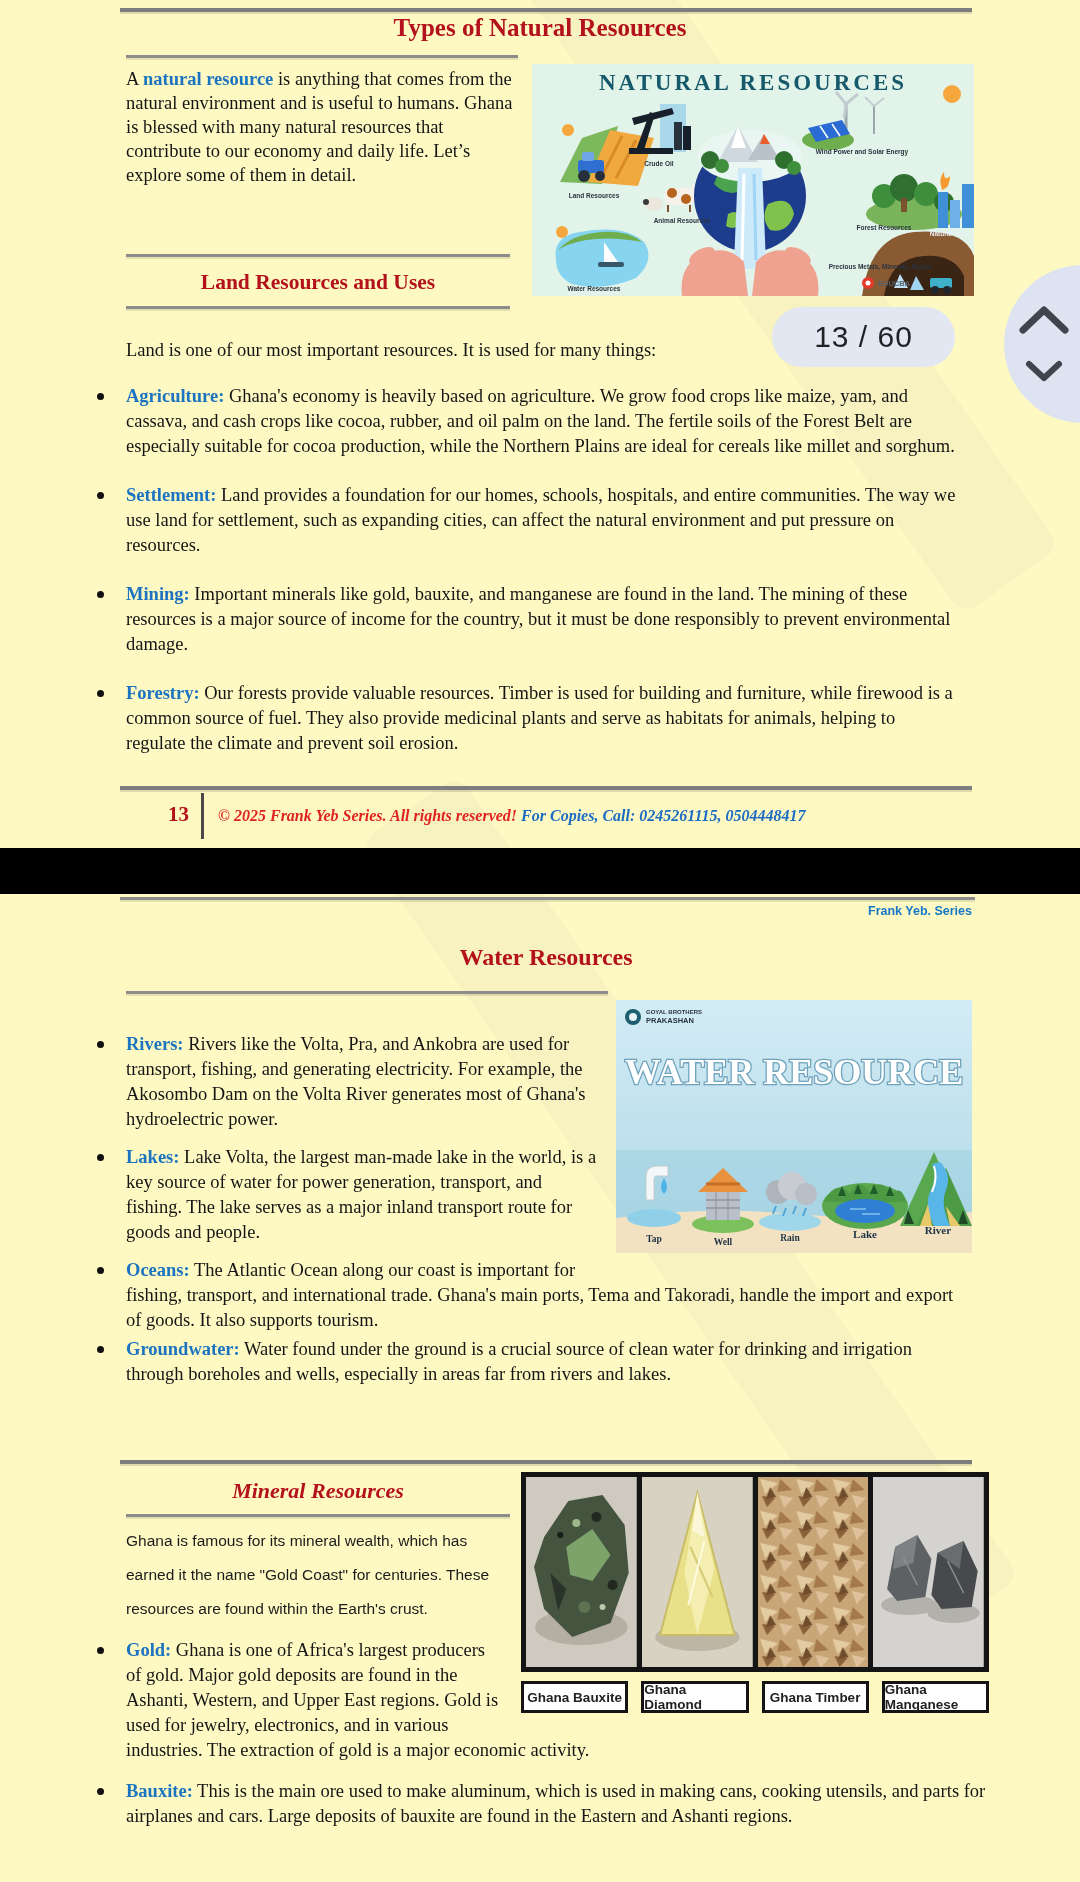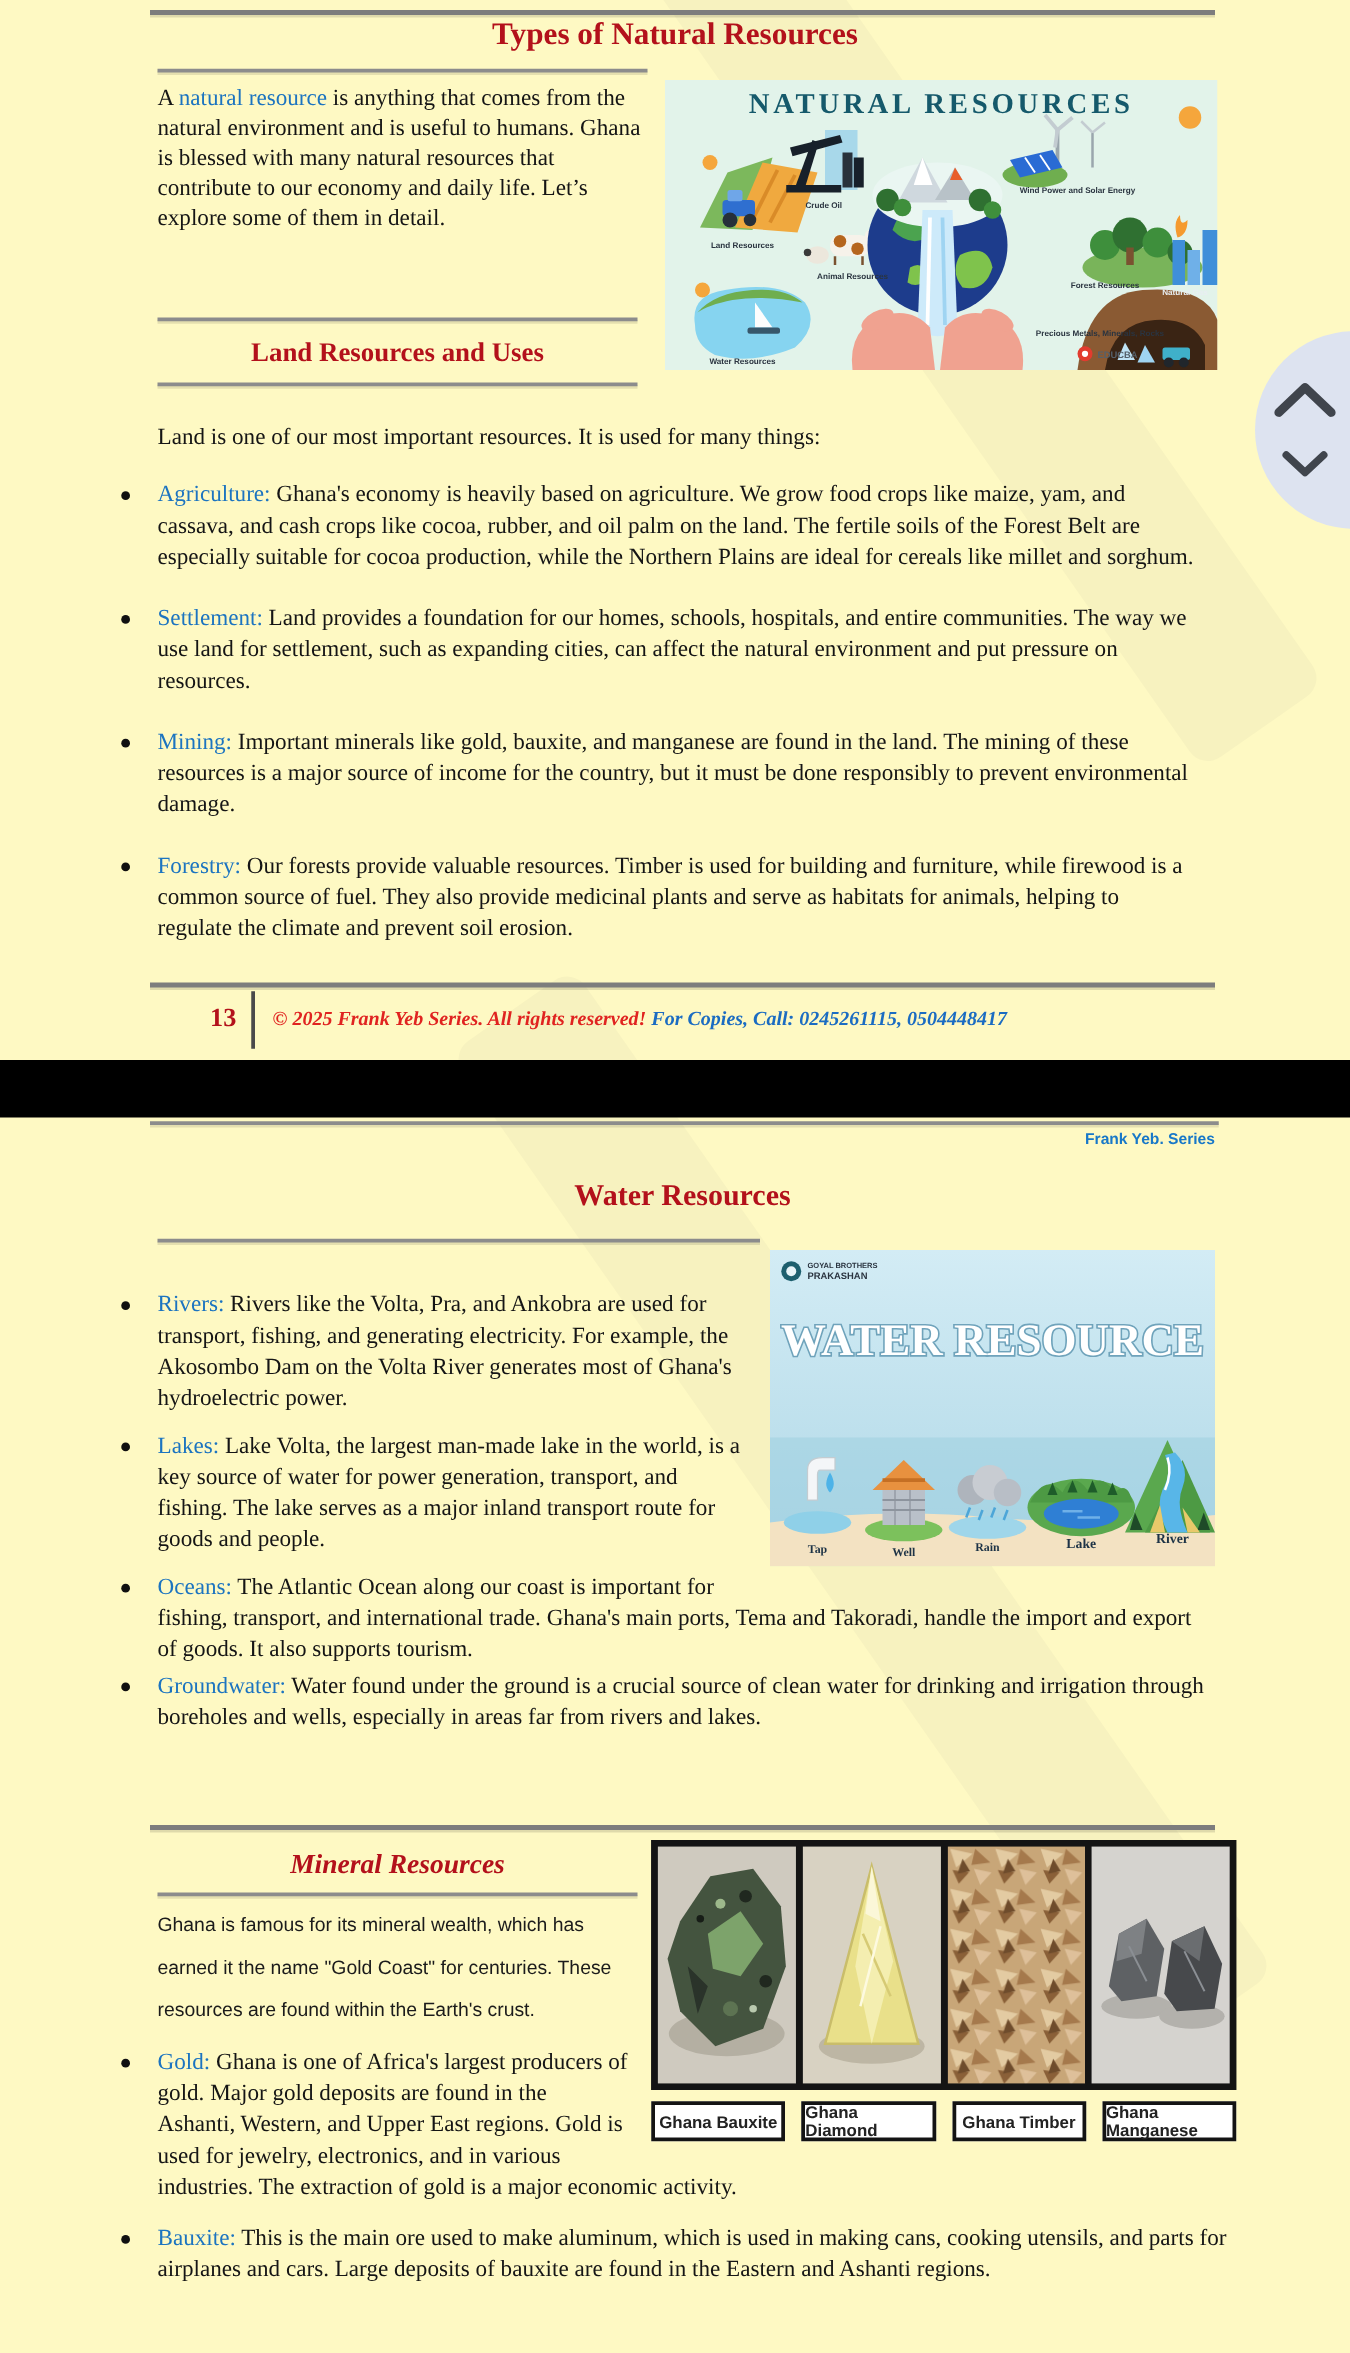--- a/index.html
+++ b/index.html
@@ -10,21 +10,21 @@
   .wm{position:absolute;background:rgba(120,120,120,0.055);transform:rotate(55deg);border-radius:18px;z-index:0;}
 
   .layer{position:absolute;z-index:1;}
 
   
   .rule{height:3px;background:#8c8c8c;box-shadow:0 2px 0 rgba(0,0,0,0.10);}
   .rule-thick{height:4px;background:#7d7d7d;box-shadow:0 2px 0 rgba(0,0,0,0.12);}
 
   h1,h2,h3,p,ul,li,figure{margin:0;padding:0;}
   .red-title{color:#b3111b;font-weight:bold;}
-  .kw{color:#1c74c0;font-weight:normal;}
+  .kw{color:#1c74c0;font-weight:bold;}
 
   .doc-text{font-size:18.5px;line-height:25px;color:#151515;}
 
   
   .h1-title{position:absolute;left:0;top:14px;width:1080px;text-align:center;font-size:25px;}
   .intro-block{position:absolute;left:126px;top:55px;width:392px;}
   .intro-block p{margin-top:9px;line-height:24px;}
   .nat-illo{position:absolute;left:532px;top:64px;width:442px;height:232px;}
   .land-head{position:absolute;left:126px;top:254px;width:384px;text-align:center;}
   .land-head h2{font-size:21.5px;margin:13px 0 11px 0;}
@@ -407,19 +407,20 @@
     <p class="min-intro">Ghana is famous for its mineral wealth, which has earned it the name "Gold Coast" for centuries. These resources are found within the Earth's crust.</p>
 
     <ul class="bullets min-bullets doc-text">
       <li><span class="kw">Gold:</span>
         <span>Ghana is one of Africa's largest producers of gold. Major gold deposits are found in the Ashanti, Western, and Upper East regions. Gold is used for jewelry, electronics, and in various industries. The extraction of gold is a major economic activity.</span></li>
       <li><span class="kw">Bauxite:</span>
         <span>This is the main ore used to make aluminum, which is used in making cans, cooking utensils, and parts for airplanes and cars. Large deposits of bauxite are found in the Eastern and Ashanti regions.</span></li>
     </ul>
   </div>
 
+  <div class="pill">13 / 60</div>
   <div class="nav-circle"></div>
   <svg class="nav-chevrons" width="60" height="88" viewBox="0 0 60 88">
     <polyline points="9,30 30,10 51,30" fill="none" stroke="#40454d" stroke-width="7" stroke-linecap="round" stroke-linejoin="round"></polyline>
     <polyline points="15,64 30,78 45,64" fill="none" stroke="#40454d" stroke-width="6" stroke-linecap="round" stroke-linejoin="round"></polyline>
   </svg>
 
 </div>
 
 </body></html>

